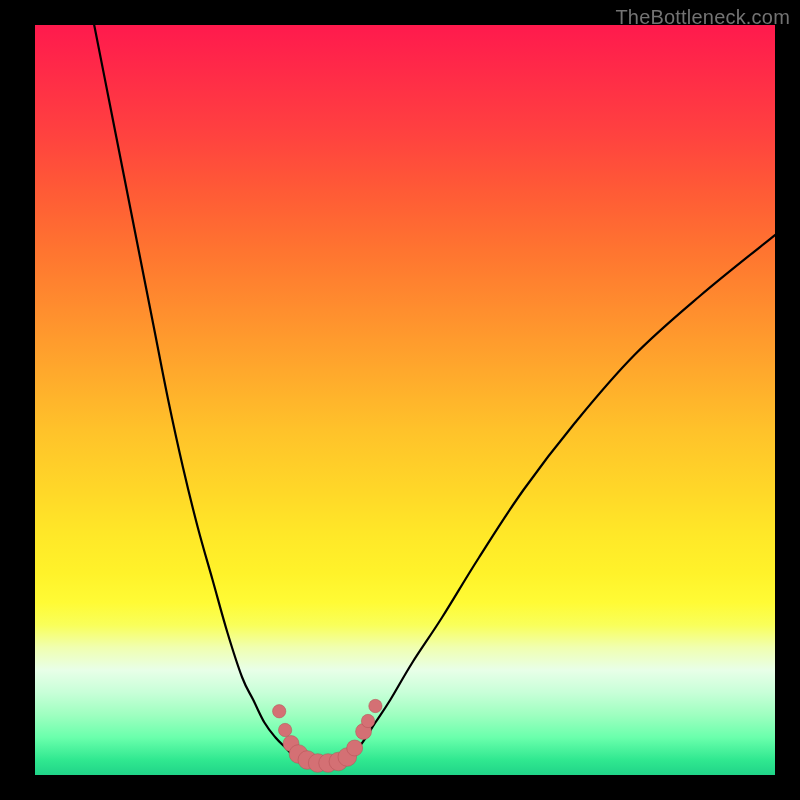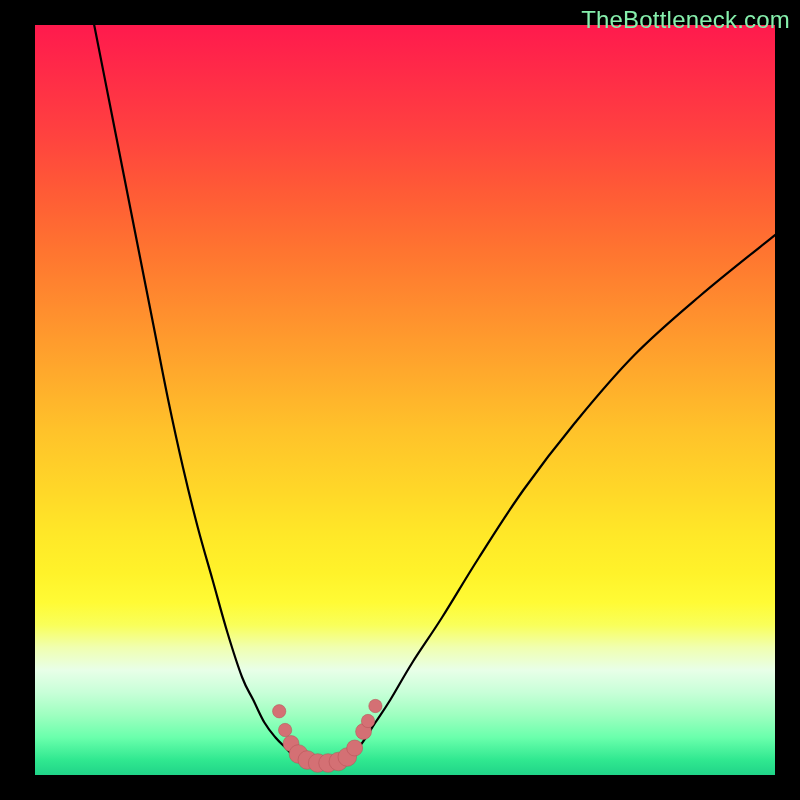--- a/index.html
+++ b/index.html
@@ -49,22 +49,22 @@
     position: absolute;
     left: 0;
     top: 0;
     width: 740px;
     height: 750px;
   }
   .watermark {
     position: absolute;
     top: 6px;
     right: 10px;
-    color: #86efac;
-    font-size: 24px;
+    color: #737373;
+    font-size: 20px;
     font-weight: 500;
     letter-spacing: 0.2px;
   }
 </style>
 </head>
 <body>
 
 <div class="stage">
 
   <div class="plot">

